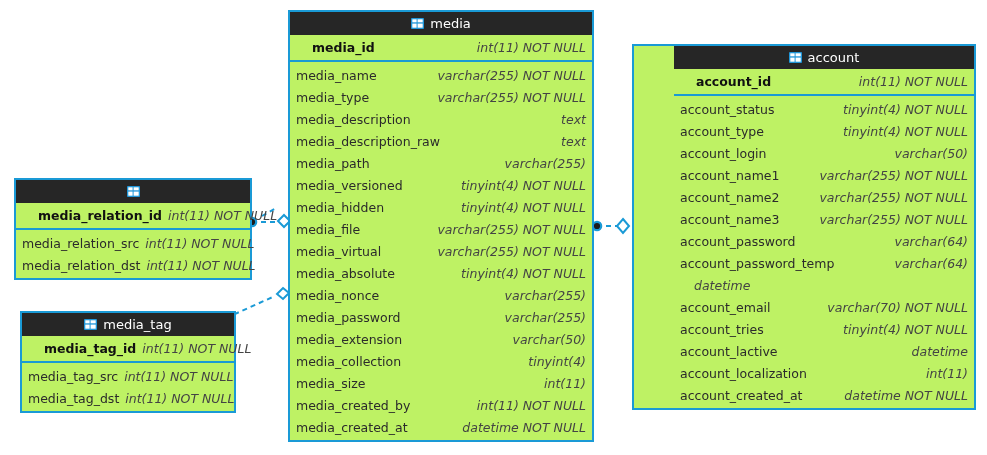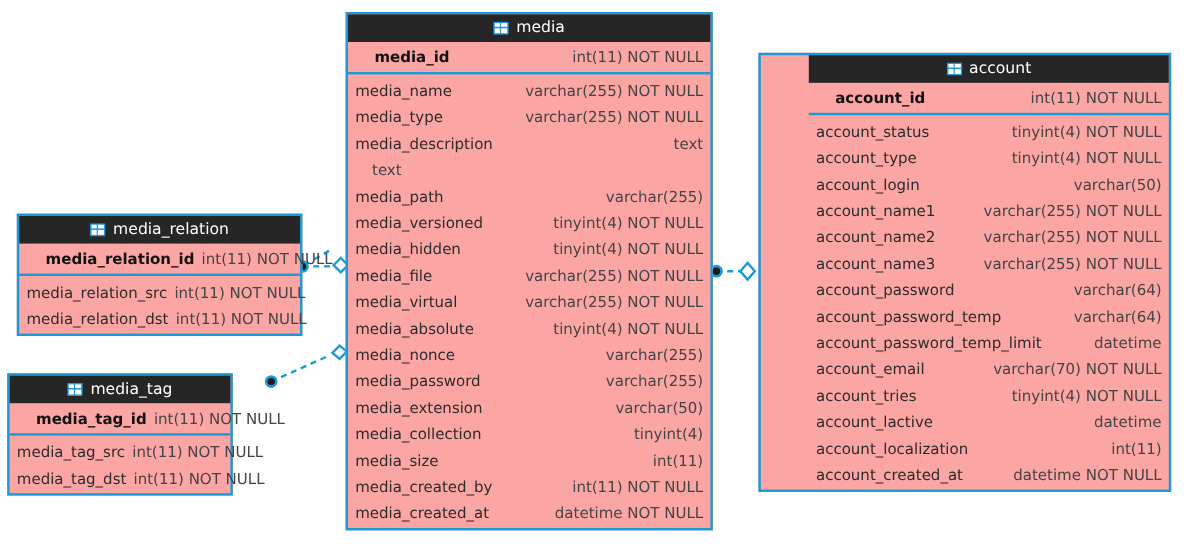--- a/index.html
+++ b/index.html
@@ -14,21 +14,21 @@
     background: #ffffff;
     font-family: "DejaVu Sans", "Liberation Sans", sans-serif;
     overflow: hidden;
   }
 
   
   .entity {
     position: absolute;
     box-sizing: border-box;
     border: 2px solid #1a9ad6;
-    background: #fca5a5;
+    background: #bef264;
     z-index: 5;
   }
   .entity-header {
     background: #262626;
     color: #ffffff;
     height: 23px;
     line-height: 23px;
     text-align: center;
     font-size: 13px;
     white-space: nowrap;
@@ -57,21 +57,21 @@
     height: 22px;
     padding: 0 6px;
     box-sizing: border-box;
     font-size: 12.5px;
     color: #2b2b2b;
     white-space: nowrap;
   }
   .pk-row .row { height: 25px; margin-left: 16px; }
   .col-name { color: #2b2b2b; }
   .pk-row .col-name { font-weight: bold; color: #111111; }
-  .col-type { color: #444444; padding-left: 14px; }
+  .col-type { color: #444444; padding-left: 14px; font-style: italic; }
   .fields { padding-top: 2px; padding-bottom: 2px; }
 
   
   .tight .row { justify-content: space-between; gap: 6px; }
   .tight .col-type { padding-left: 0; }
 
   
   .conn-svg {
     position: absolute;
     left: 0; top: 0;
@@ -142,20 +142,21 @@
         </div>
       <div class="row">
           <span class="col-name">media_type</span>
           <span class="col-type">varchar(255) NOT NULL</span>
         </div>
       <div class="row">
           <span class="col-name">media_description</span>
           <span class="col-type">text</span>
         </div>
       <div class="row">
+          <span class="col-name">media_description_raw</span>
           <span class="col-type">text</span>
         </div>
       <div class="row">
           <span class="col-name">media_path</span>
           <span class="col-type">varchar(255)</span>
         </div>
       <div class="row">
           <span class="col-name">media_versioned</span>
           <span class="col-type">tinyint(4) NOT NULL</span>
         </div>
@@ -252,21 +253,20 @@
         </div>
       <div class="row">
           <span class="col-name">account_password</span>
           <span class="col-type">varchar(64)</span>
         </div>
       <div class="row">
           <span class="col-name">account_password_temp</span>
           <span class="col-type">varchar(64)</span>
         </div>
       <div class="row">
-          <span class="col-name">account_password_temp_limit</span>
           <span class="col-type">datetime</span>
         </div>
       <div class="row">
           <span class="col-name">account_email</span>
           <span class="col-type">varchar(70) NOT NULL</span>
         </div>
       <div class="row">
           <span class="col-name">account_tries</span>
           <span class="col-type">tinyint(4) NOT NULL</span>
         </div>
@@ -289,41 +289,40 @@
     <div class="entity-header">
       <span class="tbl-icon">
         <svg width="13" height="11" viewBox="0 0 13 11">
           <rect x="0" y="0" width="13" height="11" rx="1" fill="#2196d8"></rect>
           <rect x="1.3" y="1.3" width="4.3" height="3" fill="#ffffff"></rect>
           <rect x="6.6" y="1.3" width="5.1" height="3" fill="#ffffff"></rect>
           <rect x="1.3" y="5.6" width="4.3" height="4.1" fill="#ffffff"></rect>
           <rect x="6.6" y="5.6" width="5.1" height="4.1" fill="#ffffff"></rect>
         </svg>
       </span>
-      <span class="entity-title">media_relation</span>
     </div>
     <div class="pk-row">
       <div class="row">
         <span class="col-name">media_relation_id</span>
         <span class="col-type">int(11) NOT NULL</span>
       </div>
     </div>
     <div class="fields">
       <div class="row">
           <span class="col-name">media_relation_src</span>
           <span class="col-type">int(11) NOT NULL</span>
         </div>
       <div class="row">
           <span class="col-name">media_relation_dst</span>
           <span class="col-type">int(11) NOT NULL</span>
         </div>
     </div>
   </div>
 
-  <div class="entity tight" style="left:6px; top:311px; width:188px;">
+  <div class="entity tight" style="left:20px; top:311px; width:216px;">
     <div class="entity-header">
       <span class="tbl-icon">
         <svg width="13" height="11" viewBox="0 0 13 11">
           <rect x="0" y="0" width="13" height="11" rx="1" fill="#2196d8"></rect>
           <rect x="1.3" y="1.3" width="4.3" height="3" fill="#ffffff"></rect>
           <rect x="6.6" y="1.3" width="5.1" height="3" fill="#ffffff"></rect>
           <rect x="1.3" y="5.6" width="4.3" height="4.1" fill="#ffffff"></rect>
           <rect x="6.6" y="5.6" width="5.1" height="4.1" fill="#ffffff"></rect>
         </svg>
       </span>

